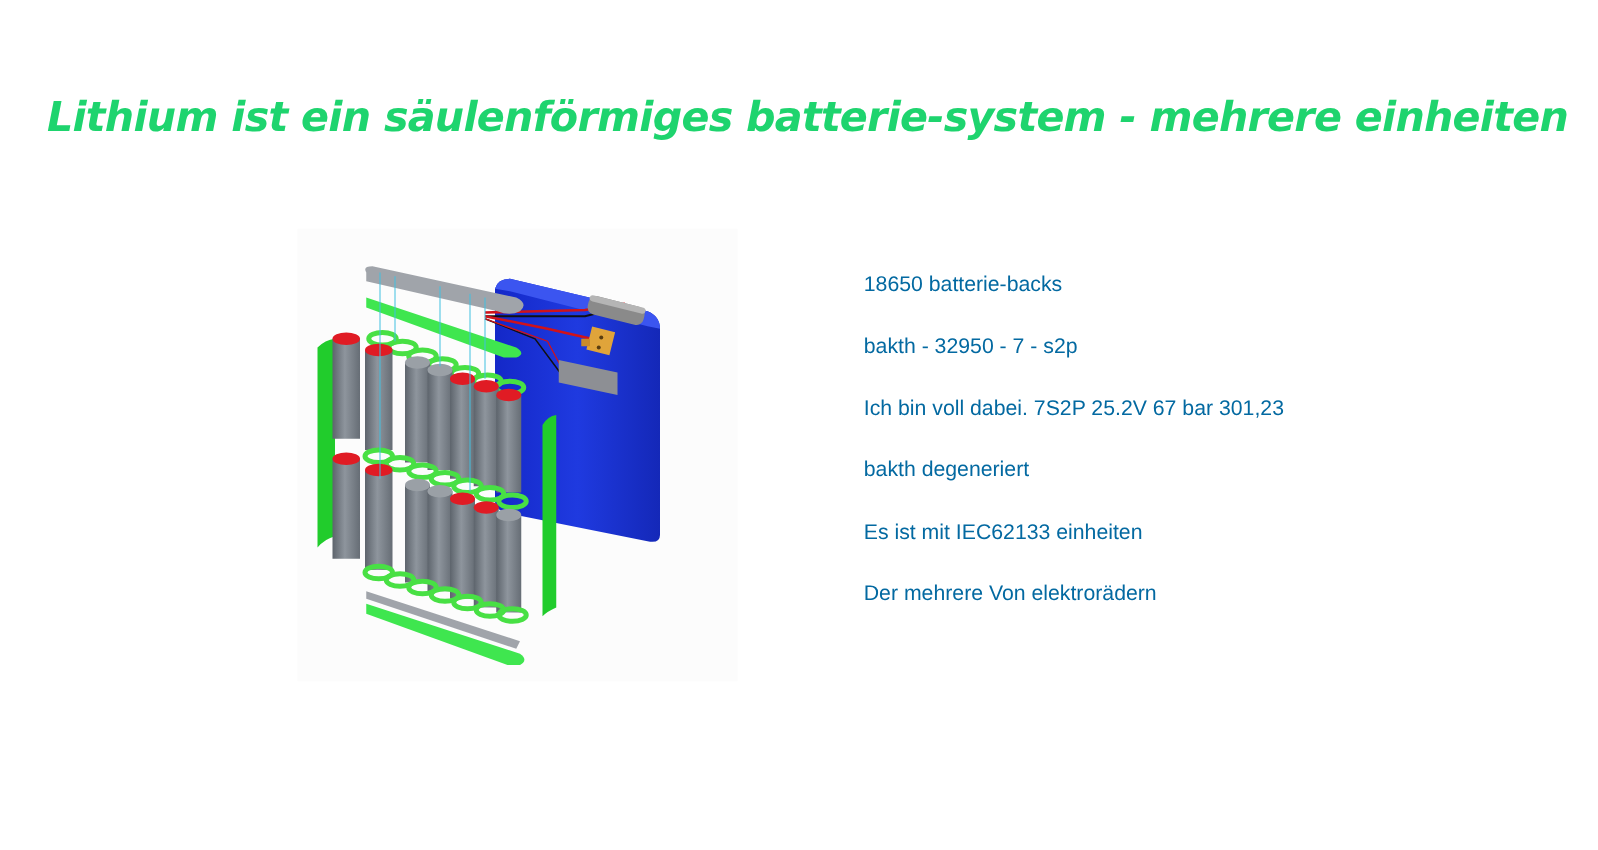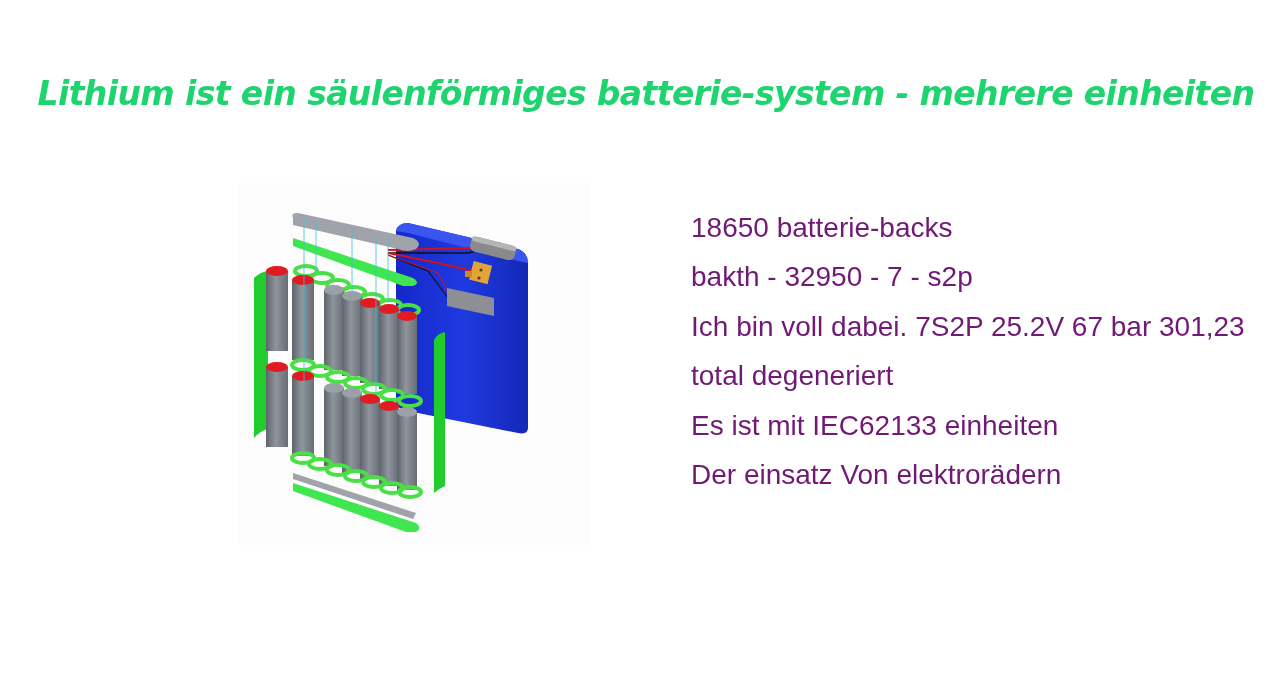--- a/index.html
+++ b/index.html
@@ -7,21 +7,21 @@
     .slide { position: absolute; left: 0; top: 0; width: 1014px; height: 680px; background: #ffffff; }
     .title {
       position: absolute; left: 0; top: 74px; width: 1292px; text-align: center;
       font-family: "DejaVu Sans", sans-serif; font-style: italic; font-weight: bold;
       font-size: 33px; letter-spacing: -0.6px; color: #1ed46e; white-space: nowrap;
     }
     .figure { position: absolute; left: 238px; top: 183px; width: 352px; height: 362px; background: #fcfcfc; }
     .figure svg { display: block; }
     .bullets { position: absolute; left: 691px; top: 210px; margin: 0; padding: 0; list-style: none; }
     .bullets li {
-      font-family: "Liberation Sans", sans-serif; font-size: 28px; color: #701a75;
+      font-family: "Liberation Sans", sans-serif; font-size: 17px; color: #0369a1;
       height: 49.4px; line-height: 36px; white-space: nowrap;
     }
   </style>
 </head>
 <body>
 
 <div class="slide">
   <div class="title">Lithium ist ein säulenförmiges batterie-system - mehrere einheiten</div>
 
   <div class="figure">
@@ -145,17 +145,17 @@
         <line x1="138" y1="52" x2="138" y2="210"></line>
         <line x1="150" y1="55" x2="150" y2="120"></line>
       </g>
     </svg>
   </div>
 
   <ul class="bullets">
     <li>18650 batterie-backs</li>
     <li>bakth - 32950 - 7 - s2p</li>
     <li>Ich bin voll dabei. 7S2P 25.2V 67 bar 301,23</li>
-    <li>total degeneriert</li>
+    <li>bakth degeneriert</li>
     <li>Es ist mit IEC62133 einheiten</li>
-    <li>Der einsatz Von elektrorädern</li>
+    <li>Der mehrere Von elektrorädern</li>
   </ul>
 </div>
 
 </body></html>

